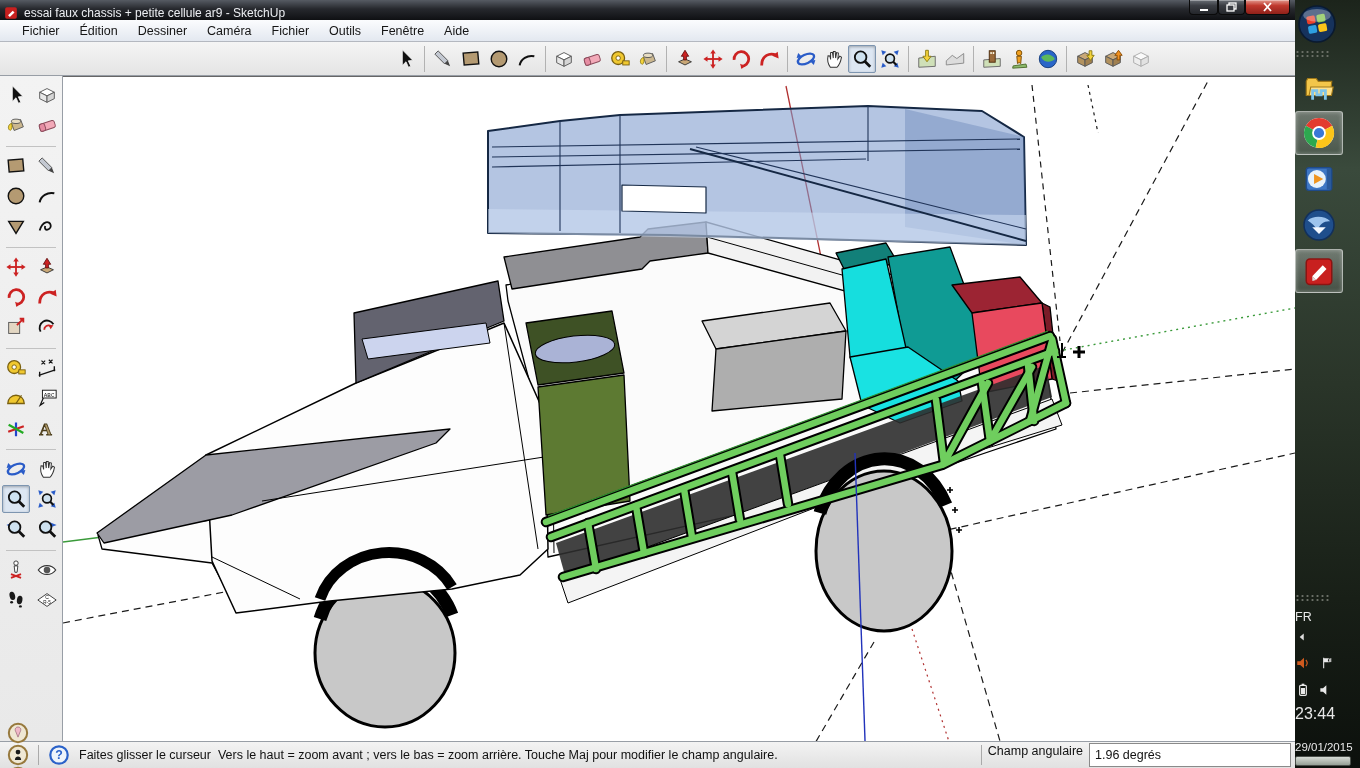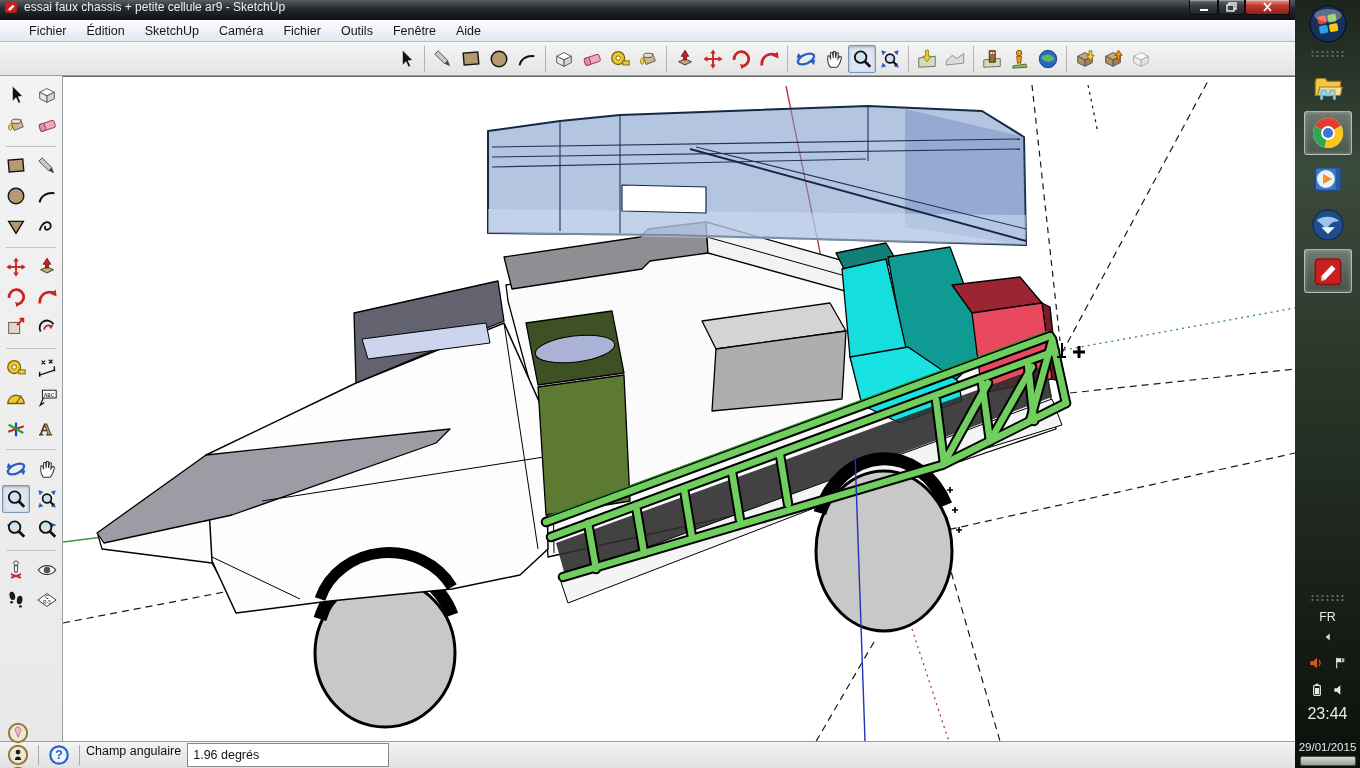--- a/index.html
+++ b/index.html
@@ -3,33 +3,33 @@
 <meta charset="utf-8">
 <style>
   *{box-sizing:border-box;margin:0;padding:0}
   html,body{width:1360px;height:768px;overflow:hidden;background:#000;
     font-family:"Liberation Sans",sans-serif;-webkit-font-smoothing:antialiased}
   #app{position:absolute;left:0;top:0;width:1295px;height:768px;background:#ececec}
 
   
   #titlebar{position:absolute;left:0;top:0;width:100%;height:20px;
     background:linear-gradient(#565b63,#26282d 45%,#0f1013);
-    display:flex;align-items:flex-start;color:#eceef2;font-size:12px}
+    display:flex;align-items:flex-end;color:#eceef2;font-size:12px}
   #titlebar .su-ico{margin:0 6px 0 4px;display:flex}
   #win-btns{position:absolute;right:5px;top:0;display:flex}
   .wbtn{height:15px;border:1px solid #0a0a0a;border-top:none;border-radius:0 0 4px 4px;
     display:flex;align-items:center;justify-content:center;margin-left:0;
     background:linear-gradient(#6a6f76,#3a3d43 40%,#24262b);box-shadow:inset 0 1px 0 rgba(255,255,255,.35)}
   .wbtn.min{width:29px}.wbtn.res{width:27px}
   .wbtn.close{width:45px;background:linear-gradient(#e39a8e,#c0392e 40%,#8f211a);}
 
   
   #menubar{position:absolute;left:0;top:20px;width:100%;height:22px;
     background:linear-gradient(#fbfcfe,#e3e8f0);border-bottom:1px solid #b4b8c0;
-    display:flex;align-items:center;font-size:12.5px;color:#151515;padding-left:19px}
+    display:flex;align-items:center;font-size:12.5px;color:#151515;padding-left:12px}
   .menu-item{padding:2px 10px;cursor:default}
 
   
   #toolbar-top{position:absolute;left:0;top:42px;width:100%;height:34px;
     background:linear-gradient(#f5f5f5,#e4e4e4);border-bottom:1px solid #989ea6;
     display:flex;align-items:center;padding-left:392px}
   .tbtn{width:28px;height:28px;display:flex;align-items:center;justify-content:center;
     border:1px solid transparent;border-radius:2px;flex:0 0 auto}
   .tbtn.pressed{background:#dde7f3;border-color:#7d95b0;box-shadow:inset 0 1px 3px rgba(0,0,0,.3)}
   .tsep{width:1px;height:26px;background:#b2b2b2;margin:0 4px;flex:0 0 auto}
@@ -51,21 +51,21 @@
   .medal{margin:0 3px;display:flex}
   .ssep{width:1px;height:20px;background:#aaa;margin:0 6px}
   #help-text{flex:1;margin-left:6px;white-space:pre}
   #fov-label{margin:0 6px 8px 0;color:#111}
   #fov-value{width:202px;height:24px;border:1px solid #8a8a8a;background:#fff;
     font-family:"Liberation Sans",sans-serif;font-size:12.5px;padding:0 5px;color:#111}
 
   
   #taskbar{position:absolute;left:1295px;top:0;width:65px;height:768px;
     background:linear-gradient(180deg,#1c241b,#3a4a3c 22%,#2a3529 50%,#181f17 78%,#0c100c);
-    display:flex;flex-direction:column;align-items:center;color:#e8e8e8}
+    display:flex;flex-direction:column;color:#e8e8e8}
   #start-orb{width:44px;height:44px;margin-top:2px;display:flex;align-items:center;justify-content:center}
   .grip{width:36px;height:9px;margin:4px 0;
     background-image:radial-gradient(circle,#6a6f66 1px,transparent 1.2px);background-size:5px 4px}
   .task-item{width:48px;height:44px;margin:2px 0;display:flex;align-items:center;justify-content:center;
     border:1px solid transparent;border-radius:3px}
   .task-item.active{background:linear-gradient(rgba(255,255,255,.30),rgba(255,255,255,.10));
     border-color:rgba(255,255,255,.55);box-shadow:inset 0 0 4px rgba(255,255,255,.35)}
   #tb-spacer{flex:1}
   #lang{font-size:12.5px;color:#e8e8e8;margin:3px 0}
   .trayrow{display:flex;gap:6px;align-items:center;margin:3px 0}
@@ -103,21 +103,21 @@
         <svg width="11" height="10" viewBox="0 0 11 10">
             <path d="M2 1 L9 9 M9 1 L2 9" stroke="#fff" stroke-width="1.8"></path>
           </svg>
       </div>
     </div>
   </div>
 
   <div id="menubar">
       <span class="menu-item">Fichier</span>
       <span class="menu-item">Édition</span>
-      <span class="menu-item">SketchUp</span>
+      <span class="menu-item">Dessiner</span>
       <span class="menu-item">Caméra</span>
       <span class="menu-item">Fichier</span>
       <span class="menu-item">Outils</span>
       <span class="menu-item">Fenêtre</span>
       <span class="menu-item">Aide</span>
     </div>
 
   <div id="toolbar-top">
       <div class="tbtn">
         <svg viewBox="0 0 24 24" width="22" height="22">
@@ -721,20 +721,21 @@
           </svg>
         </span>
       </span>
     <span class="ssep"></span>
     <span class="medal" id="help-ico">
         <svg viewBox="0 0 24 24" width="22" height="22">
           <circle cx="12" cy="12" r="9.5" fill="#eef4fb" stroke="#2b62c9" stroke-width="2.4"></circle>
           <text x="12" y="16.8" font-size="13.5" font-weight="bold" fill="#2b62c9" text-anchor="middle" font-family="Liberation Sans, sans-serif">?</text>
         </svg>
       </span>
+    <span id="help-text">Faites glisser le curseur  Vers le haut = zoom avant ; vers le bas = zoom arrière. Touche Maj pour modifier le champ angulaire.</span>
     <span class="ssep"></span>
     <span id="fov-label">Champ angulaire</span>
     <input id="fov-value" readonly="" value="1.96 degrés" style="">
   </div>
 </div>
 
 <div id="taskbar">
   <div id="start-orb">
       <svg viewBox="0 0 24 24" width="40" height="40">
         <circle cx="12" cy="12" r="10.8" fill="#16325c" stroke="#0a1a30"></circle>

